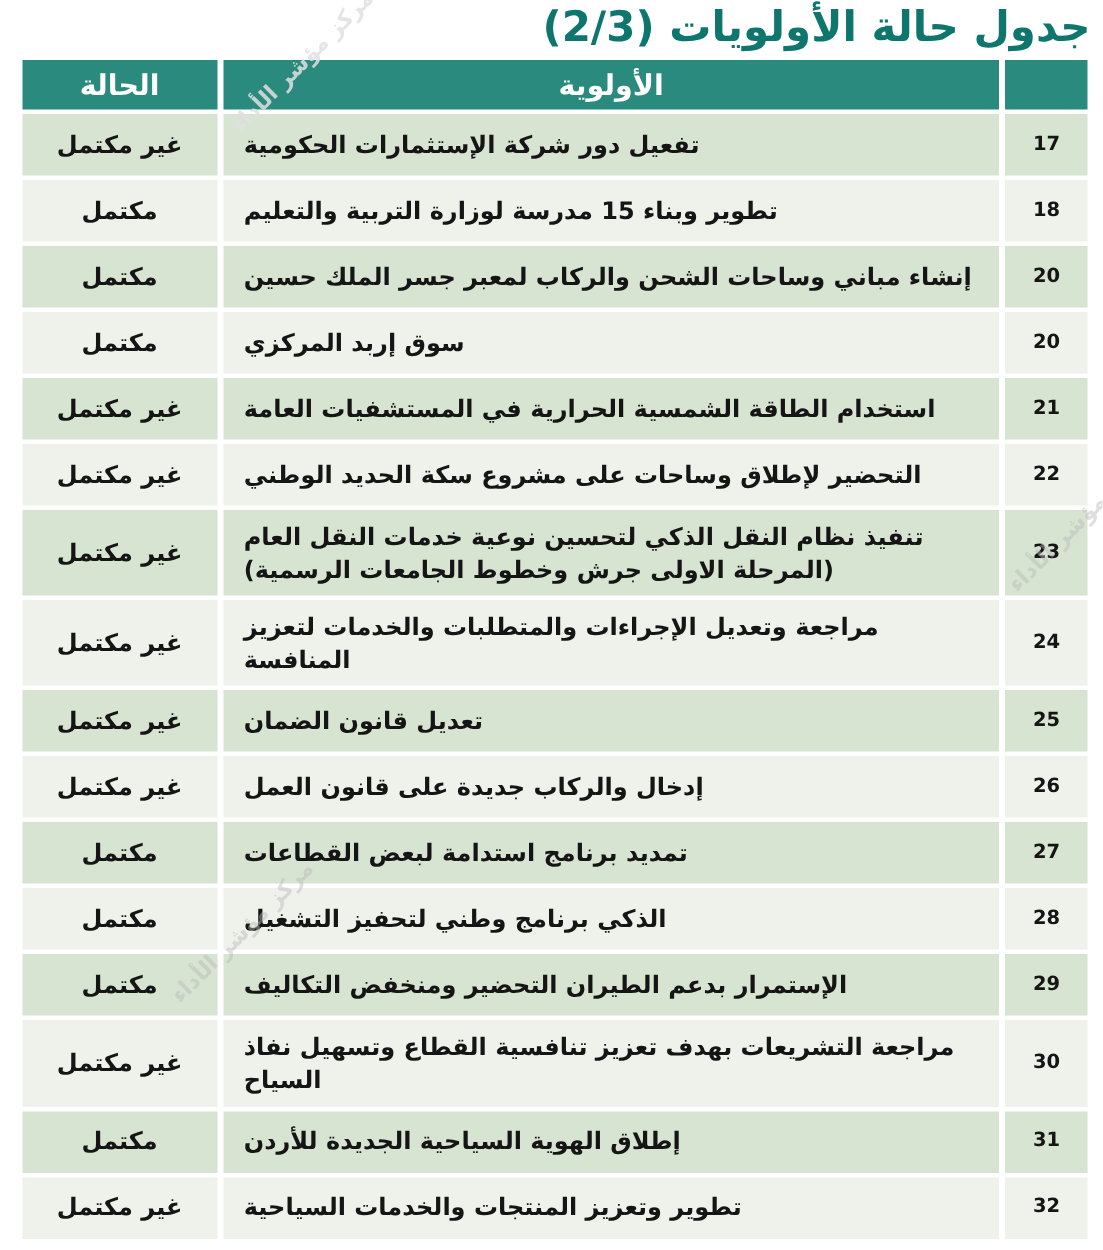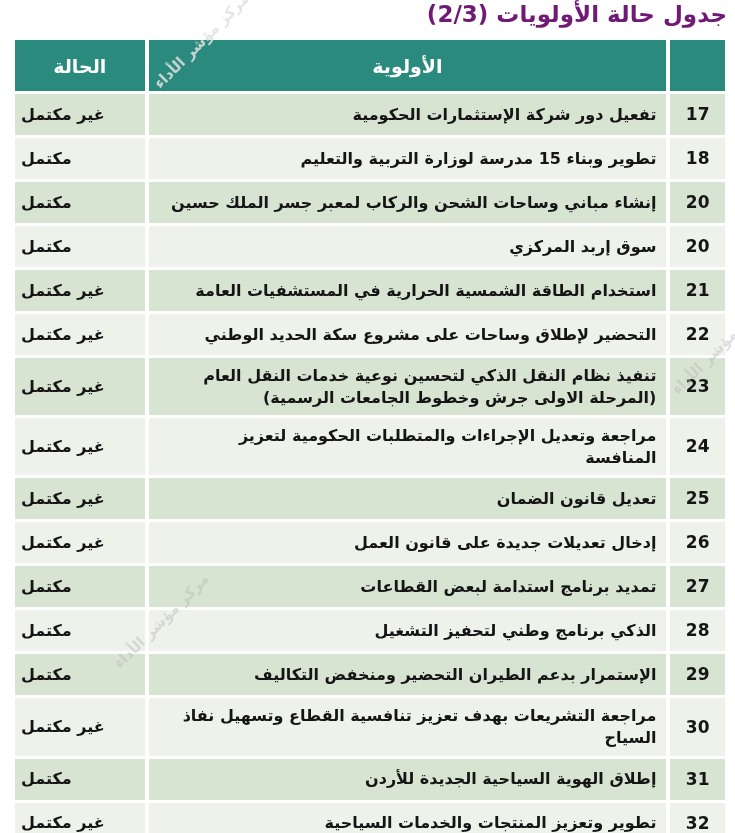--- a/index.html
+++ b/index.html
@@ -13,51 +13,51 @@
   body{
     width:735px;height:833px;background:#ffffff;
     font-family:"DejaVu Sans", sans-serif;
     direction:rtl;
     color:var(--text);
     overflow:hidden;
   }
   .page{position:relative;width:735px;height:833px;overflow:hidden;}
   .title{
     position:absolute;top:1px;right:8px;
-    font-size:23px;font-weight:bold;color:#701a75;
+    font-size:28px;font-weight:bold;color:#0f766e;
     white-space:nowrap;
   }
   table.priorities{
     position:absolute;top:37px;right:6px;
     width:718px;
     border-collapse:separate;border-spacing:4px 3px;
     table-layout:fixed;
   }
   th{
     background:var(--header-bg);
     color:#ffffff;
     font-size:19px;font-weight:bold;
-    height:51px;text-align:center;
+    height:33px;text-align:center;
     padding:0 4px;
   }
   td{
     font-size:16px;font-weight:bold;
     color:var(--text);
     padding:7px 6px;
     vertical-align:middle;
     line-height:1.35;
   }
   tbody tr:nth-child(odd) td{background:var(--row-odd-bg);}
   tbody tr:nth-child(even) td{background:var(--row-even-bg);}
   .col-num{width:54px;}
   .col-pri{width:512px;}
   .col-status{width:128px;}
-  td.c-num{text-align:center;font-size:17px;margin-top:12px;}
-  td.c-priority{text-align:right;padding-right:10px;padding-left:14px;}
-  td.c-status{text-align:left;white-space:nowrap;margin-top:24px;}
+  td.c-num{text-align:center;font-size:13px;margin-top:12px;}
+  td.c-priority{text-align:left;padding-right:10px;padding-left:14px;}
+  td.c-status{text-align:center;white-space:nowrap;margin-top:24px;}
   tbody td.single{height:41px;}
   .wm{
     position:absolute;
     font-size:15px;font-weight:bold;
     white-space:nowrap;
     transform:rotate(-45deg);
     transform-origin:center center;
     pointer-events:none;
     letter-spacing:1px;
   }
@@ -116,31 +116,31 @@
           <td class="c-priority single">التحضير لإطلاق وساحات على مشروع سكة الحديد الوطني</td>
           <td class="c-status single">غير مكتمل</td>
         </tr>
         <tr>
           <td class="c-num">23</td>
           <td class="c-priority">تنفيذ نظام النقل الذكي لتحسين نوعية خدمات النقل العام (المرحلة الاولى جرش وخطوط الجامعات الرسمية)</td>
           <td class="c-status">غير مكتمل</td>
         </tr>
         <tr>
           <td class="c-num single">24</td>
-          <td class="c-priority single">مراجعة وتعديل الإجراءات والمتطلبات الحكومية لتعزيز المنافسة</td>
+          <td class="c-priority single">مراجعة وتعديل الإجراءات والمتطلبات والخدمات لتعزيز المنافسة</td>
           <td class="c-status single">غير مكتمل</td>
         </tr>
         <tr>
           <td class="c-num single">25</td>
           <td class="c-priority single">تعديل قانون الضمان</td>
           <td class="c-status single">غير مكتمل</td>
         </tr>
         <tr>
           <td class="c-num single">26</td>
-          <td class="c-priority single">إدخال تعديلات جديدة على قانون العمل</td>
+          <td class="c-priority single">إدخال والركاب جديدة على قانون العمل</td>
           <td class="c-status single">غير مكتمل</td>
         </tr>
         <tr>
           <td class="c-num single">27</td>
           <td class="c-priority single">تمديد برنامج استدامة لبعض القطاعات</td>
           <td class="c-status single">مكتمل</td>
         </tr>
         <tr>
           <td class="c-num single">28</td>
           <td class="c-priority single">الذكي برنامج وطني لتحفيز التشغيل</td>

